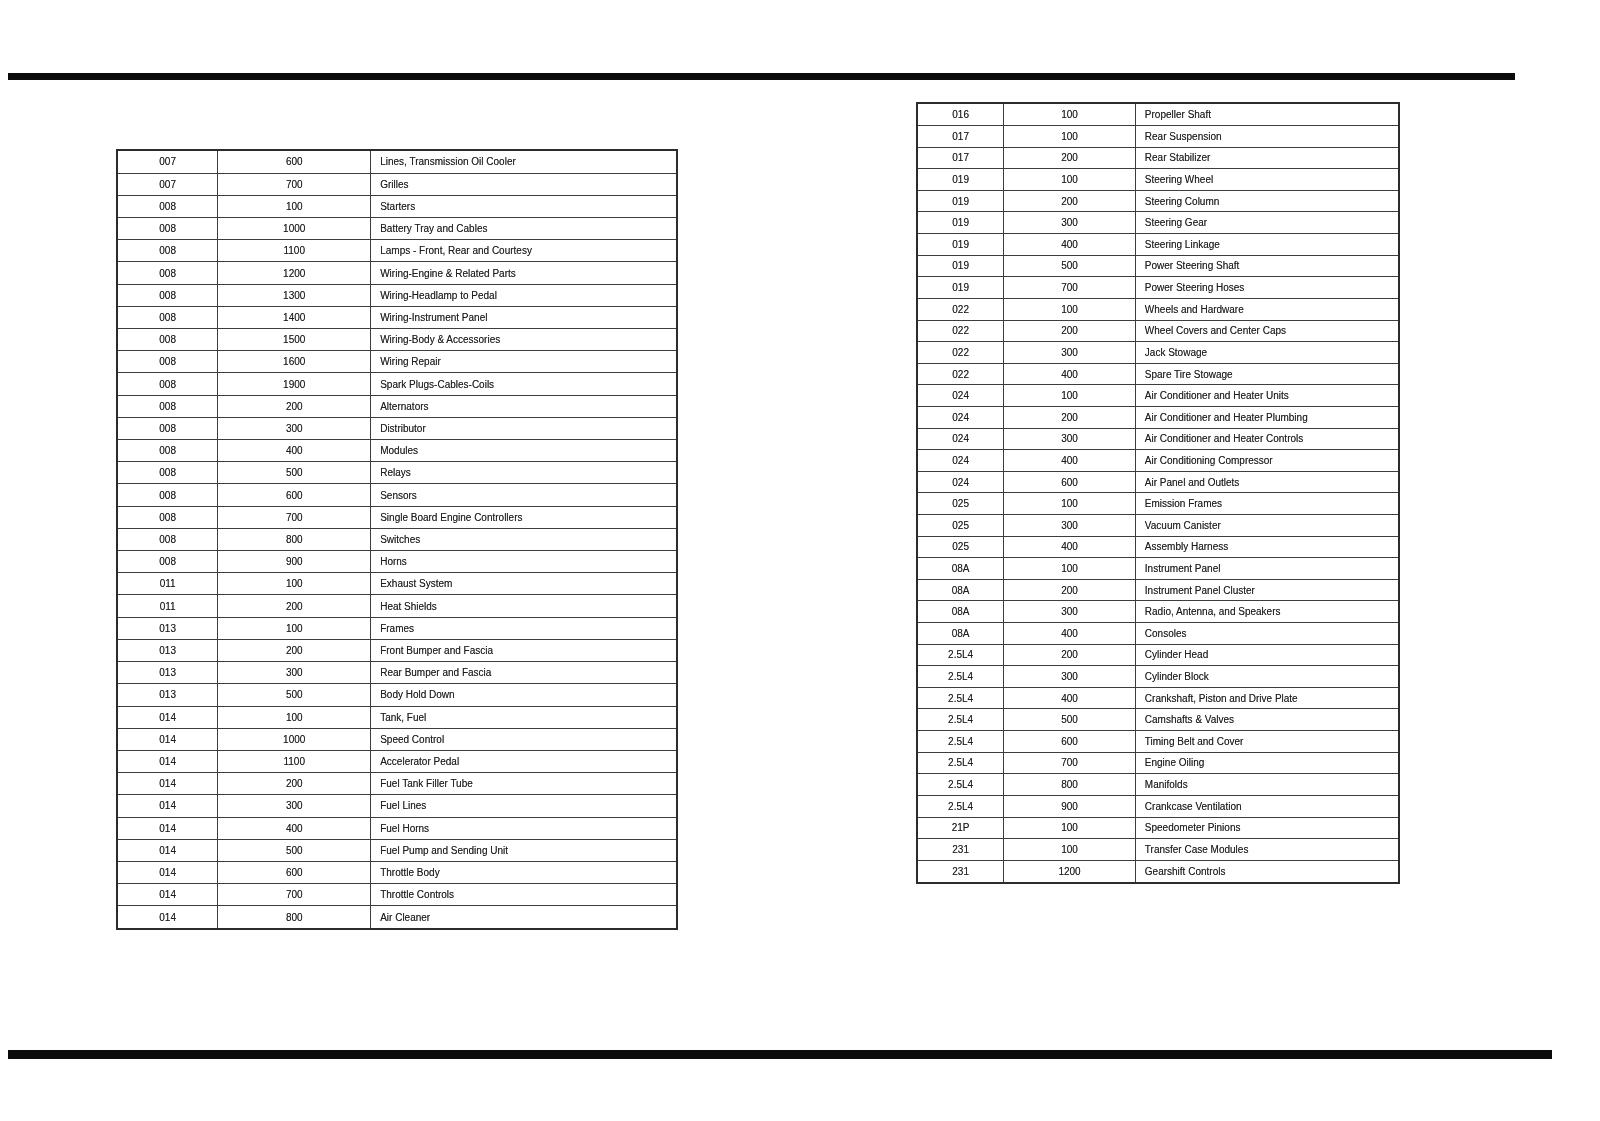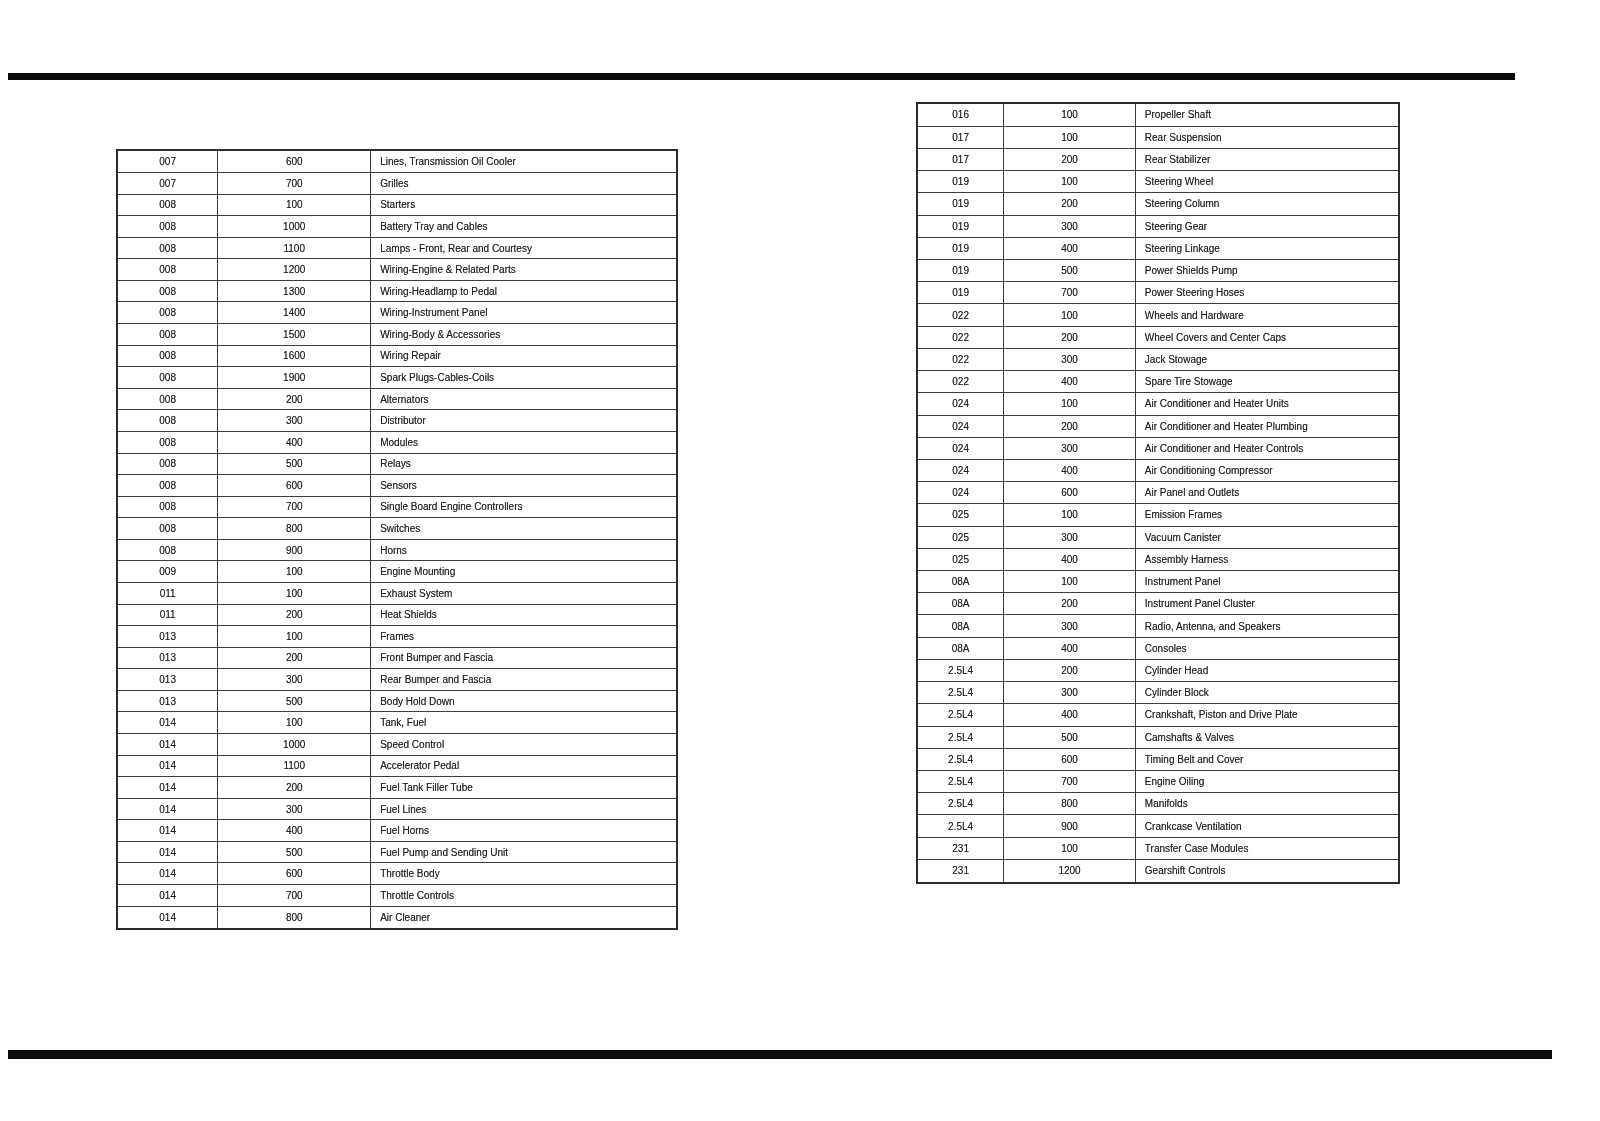--- a/index.html
+++ b/index.html
@@ -141,25 +141,20 @@
           <td class="code-cell">008</td>
           <td class="group-cell">800</td>
           <td class="desc-cell">Switches</td>
         </tr>
         <tr>
           <td class="code-cell">008</td>
           <td class="group-cell">900</td>
           <td class="desc-cell">Horns</td>
         </tr>
         <tr>
-          <td class="code-cell">009</td>
-          <td class="group-cell">100</td>
-          <td class="desc-cell">Engine Mounting</td>
-        </tr>
-        <tr>
           <td class="code-cell">011</td>
           <td class="group-cell">100</td>
           <td class="desc-cell">Exhaust System</td>
         </tr>
         <tr>
           <td class="code-cell">011</td>
           <td class="group-cell">200</td>
           <td class="desc-cell">Heat Shields</td>
         </tr>
         <tr>
@@ -273,21 +268,21 @@
           <td class="desc-cell">Steering Gear</td>
         </tr>
         <tr>
           <td class="code-cell">019</td>
           <td class="group-cell">400</td>
           <td class="desc-cell">Steering Linkage</td>
         </tr>
         <tr>
           <td class="code-cell">019</td>
           <td class="group-cell">500</td>
-          <td class="desc-cell">Power Shields Pump</td>
+          <td class="desc-cell">Power Steering Shaft</td>
         </tr>
         <tr>
           <td class="code-cell">019</td>
           <td class="group-cell">700</td>
           <td class="desc-cell">Power Steering Hoses</td>
         </tr>
         <tr>
           <td class="code-cell">022</td>
           <td class="group-cell">100</td>
           <td class="desc-cell">Wheels and Hardware</td>
@@ -401,20 +396,25 @@
           <td class="code-cell">2.5L4</td>
           <td class="group-cell">800</td>
           <td class="desc-cell">Manifolds</td>
         </tr>
         <tr>
           <td class="code-cell">2.5L4</td>
           <td class="group-cell">900</td>
           <td class="desc-cell">Crankcase Ventilation</td>
         </tr>
         <tr>
+          <td class="code-cell">21P</td>
+          <td class="group-cell">100</td>
+          <td class="desc-cell">Speedometer Pinions</td>
+        </tr>
+        <tr>
           <td class="code-cell">231</td>
           <td class="group-cell">100</td>
           <td class="desc-cell">Transfer Case Modules</td>
         </tr>
         <tr>
           <td class="code-cell">231</td>
           <td class="group-cell">1200</td>
           <td class="desc-cell">Gearshift Controls</td>
         </tr>
       </tbody>

